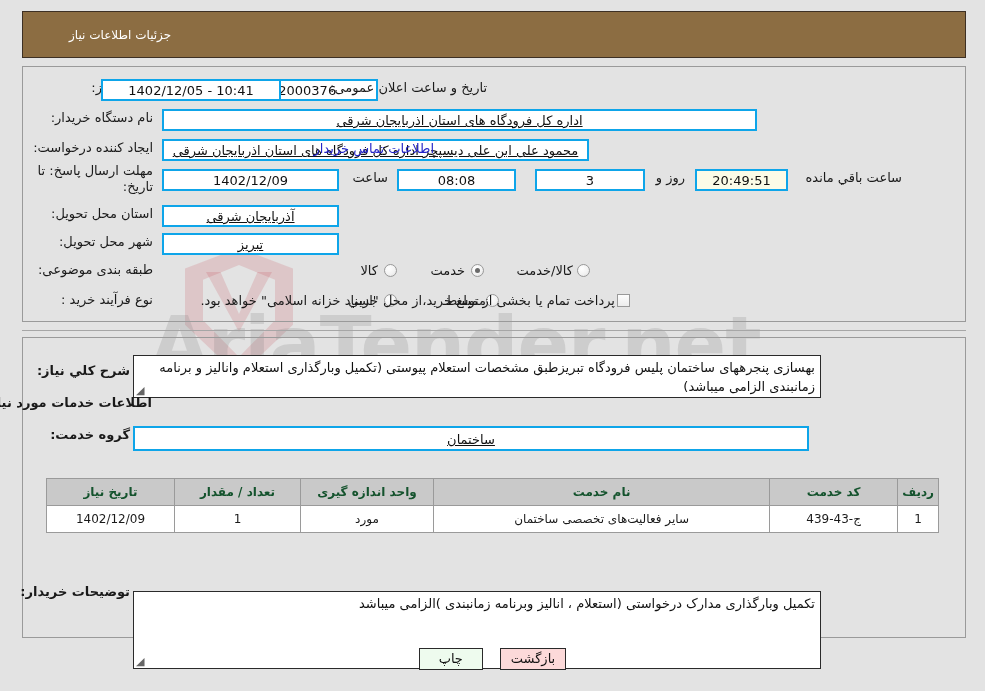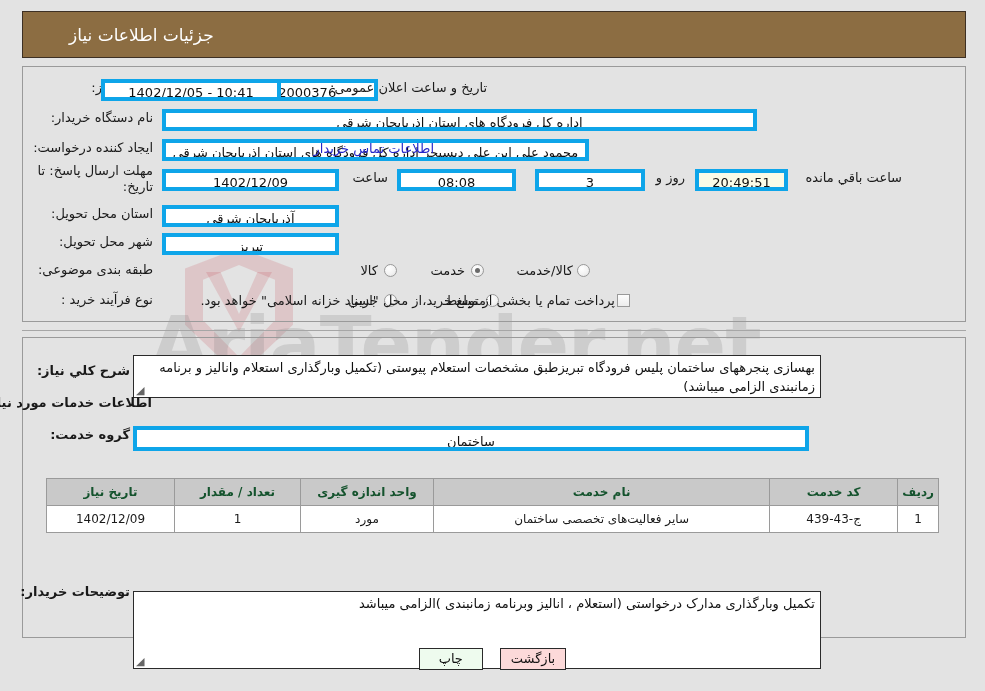--- a/index.html
+++ b/index.html
@@ -67,21 +67,21 @@
     background: #8c6d42;
     border: 1px solid #3d3024;
     z-index: 2;
     display: flex;
     align-items: center;
     justify-content: flex-start;
     padding-left: 0; padding-right: 0;
   }
   .header-title {
     color: #ffffff;
-    font-size: 17px;
+    font-size: 12px;
     margin-right: 0;
     margin-left: 23px;
     width: 100%;
     text-align: left;
     padding-left: 23px;
     letter-spacing: 0px;
   }
 
   
   .panel {
@@ -104,21 +104,21 @@
     font-size: 13px;
     color: #1a1a1a;
     text-align: right;
     white-space: nowrap;
     line-height: 16px;
   }
   .lbl-b { font-weight: bold; }
 
   .fld {
     background: #ffffff;
-    border: 4px solid #0ea5e9;
+    border: 2px solid #0ea5e9;
     height: 22px;
     font-size: 13px;
     color: #111;
     line-height: 20px;
     padding: 0 4px;
     text-align: center;
     overflow: hidden;
     white-space: nowrap;
   }
   .fld.rt { text-align: center; text-decoration: underline; }

